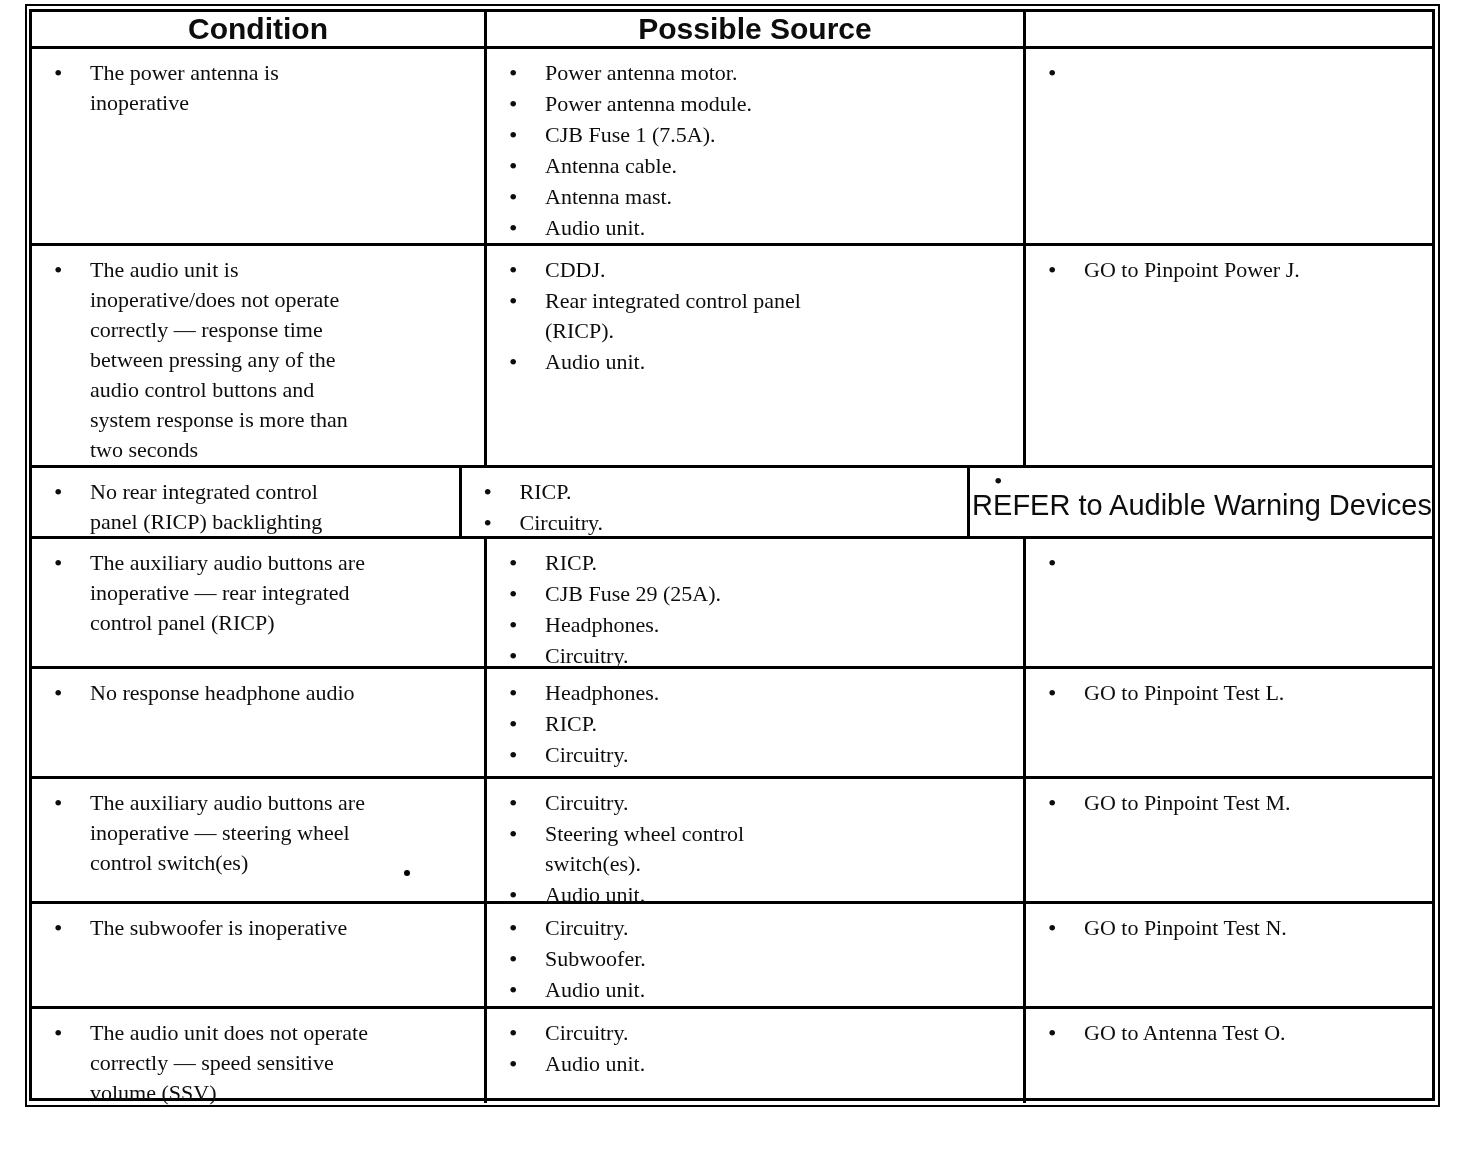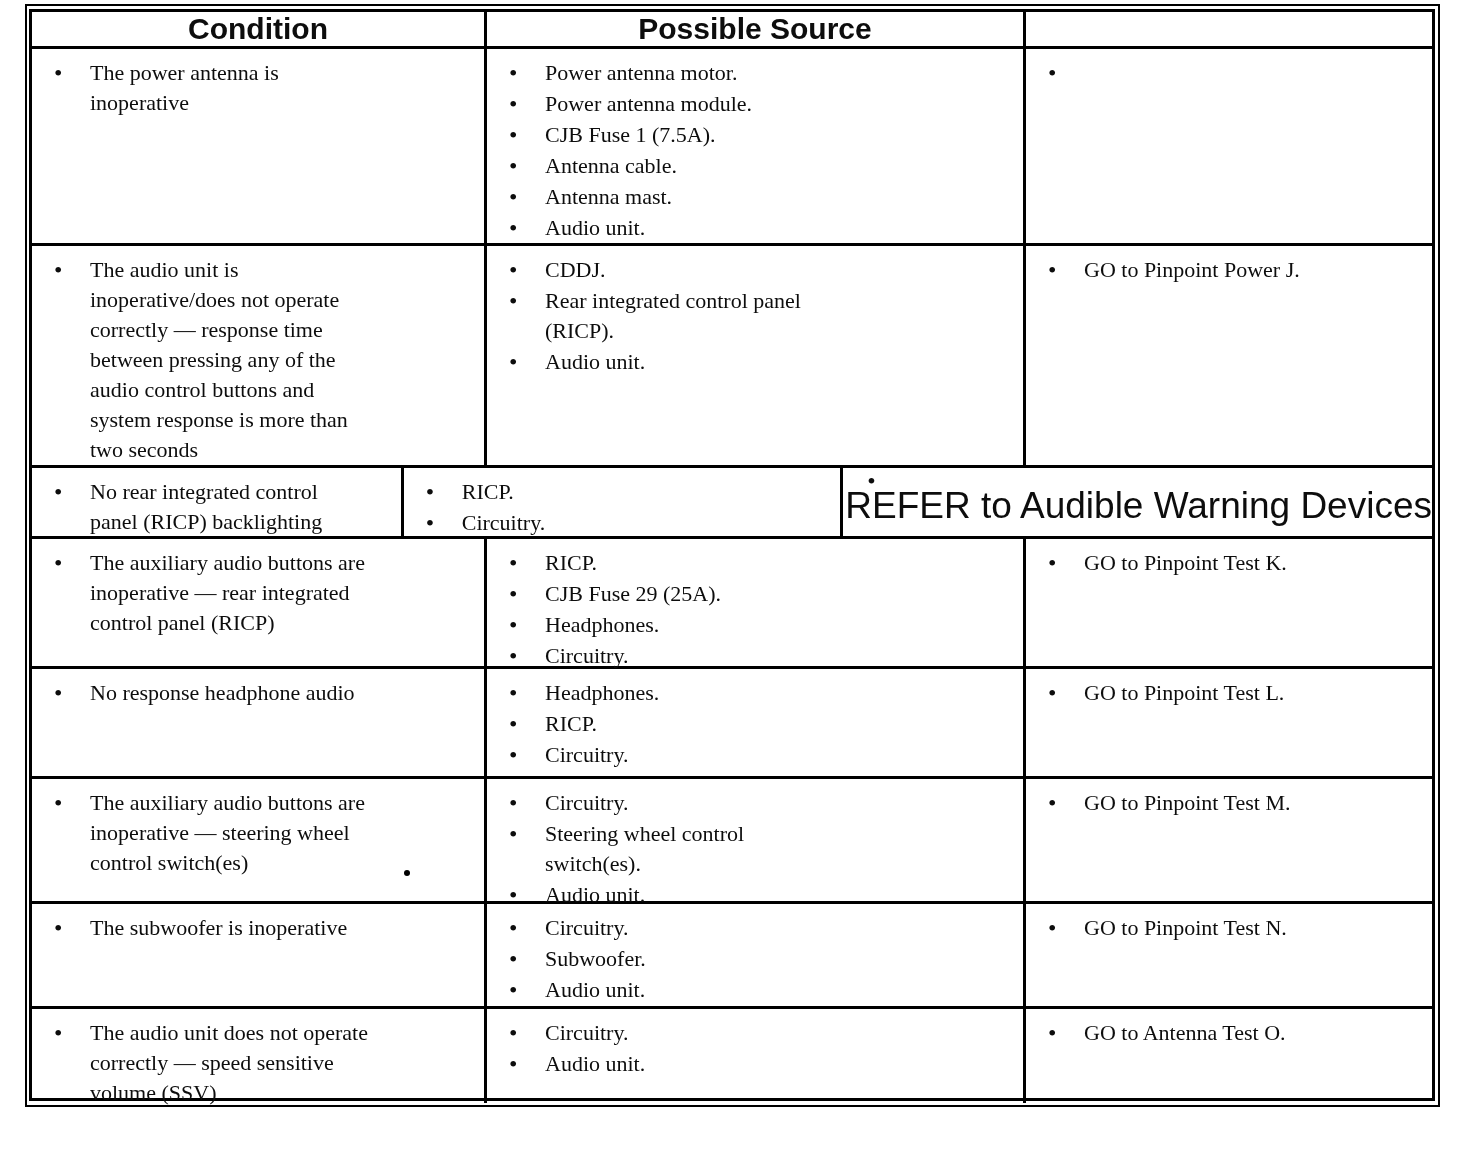--- a/index.html
+++ b/index.html
@@ -33,21 +33,21 @@
   .item { display:flex; margin-bottom:1px; }
   .bullet {
     flex:none; width:46px; padding-left:10px; box-sizing:border-box;
     font-size:24px; line-height:30px;
   }
   .txt { font-size:22px; line-height:30px; white-space:pre-line; }
   
   .refer-cell { padding:4px 0 0 0; }
   .refer-bullet { display:block; margin-left:24px; font-size:24px; line-height:18px; }
   .refer-text {
-    font-family:"Liberation Sans", sans-serif; font-size:37px; line-height:31px;
+    font-family:"Liberation Sans", sans-serif; font-size:29px; line-height:31px;
     margin-left:2px; white-space:nowrap;
   }
   .artifact-dot {
     position:absolute; left:404px; top:870px; width:6px; height:6px;
     background:#000; border-radius:50%;
   }
 </style>
 </head>
 <body>
 
@@ -180,21 +180,20 @@
                 <div class="txt">Headphones.</div>
               </div>
               <div class="item">
                 <div class="bullet">•</div>
                 <div class="txt">Circuitry.</div>
               </div>
             </div>
             <div class="cell col-a body-cell">
               <div class="item">
                 <div class="bullet">•</div>
-                <div class="txt">GO to Pinpoint Test K.</div>
               </div>
             </div>
           </div>
           <div class="row" style="height: 110px;">
             <div class="cell col-c body-cell">
               <div class="item">
                 <div class="bullet">•</div>
                 <div class="txt">No response headphone audio</div>
               </div>
             </div>

